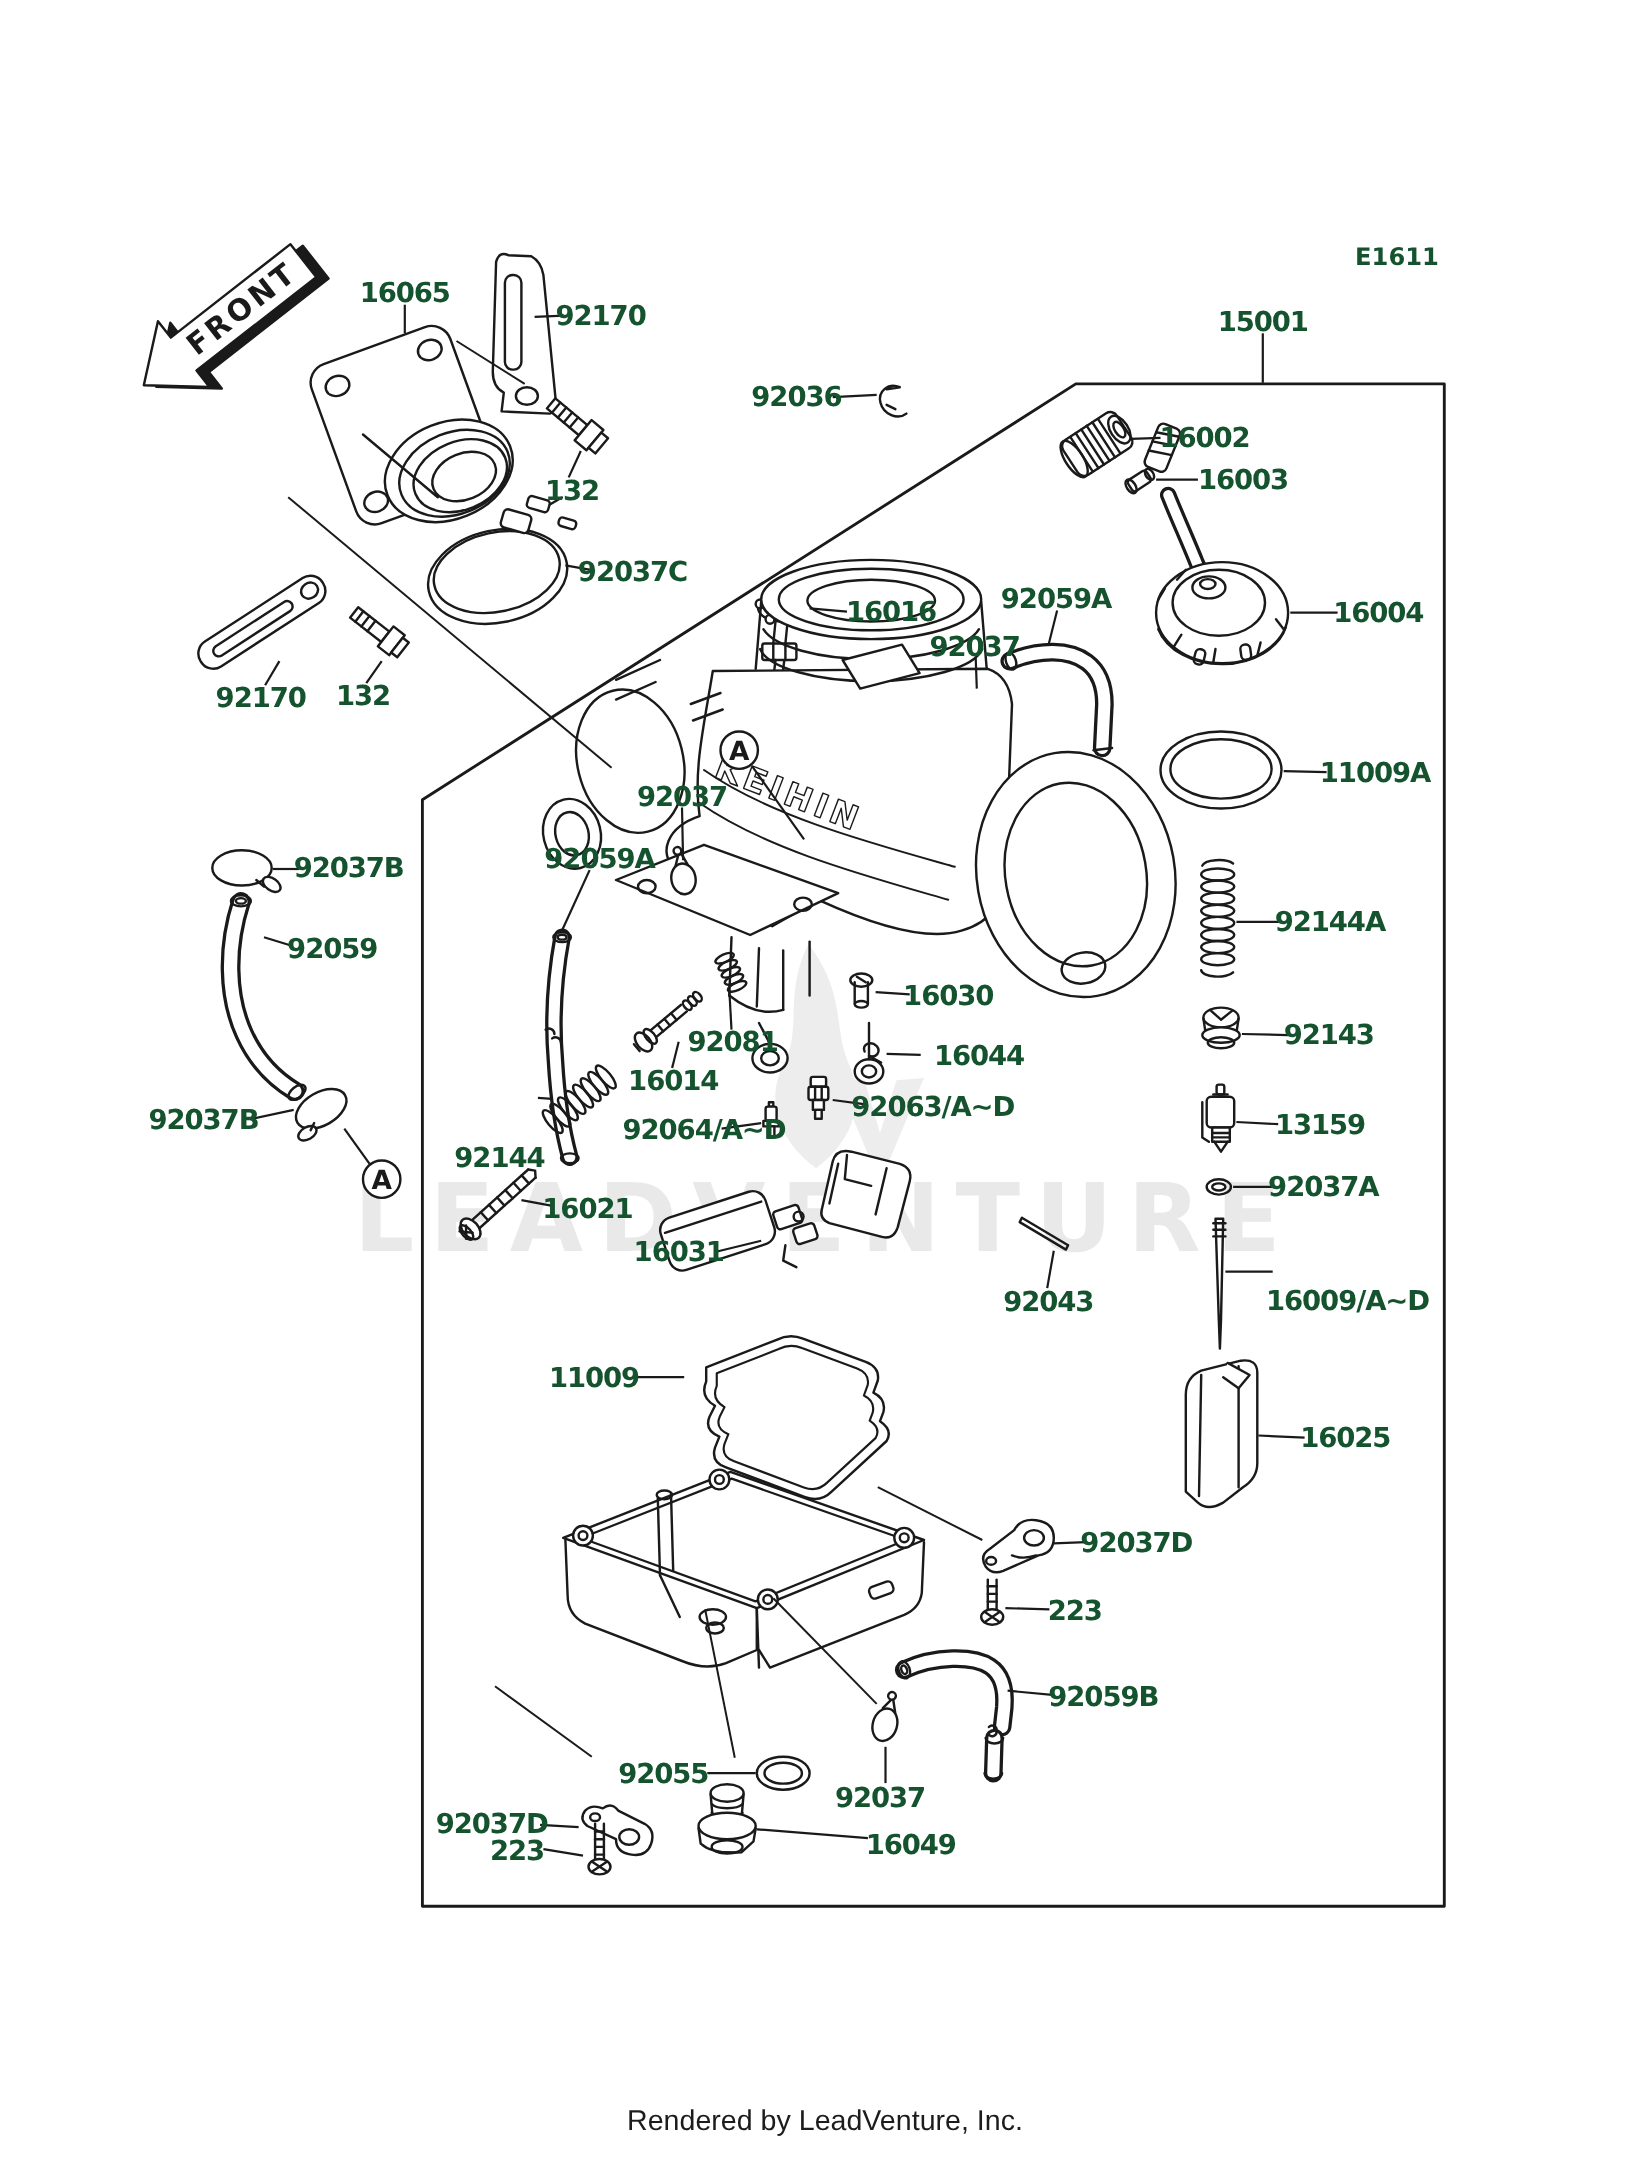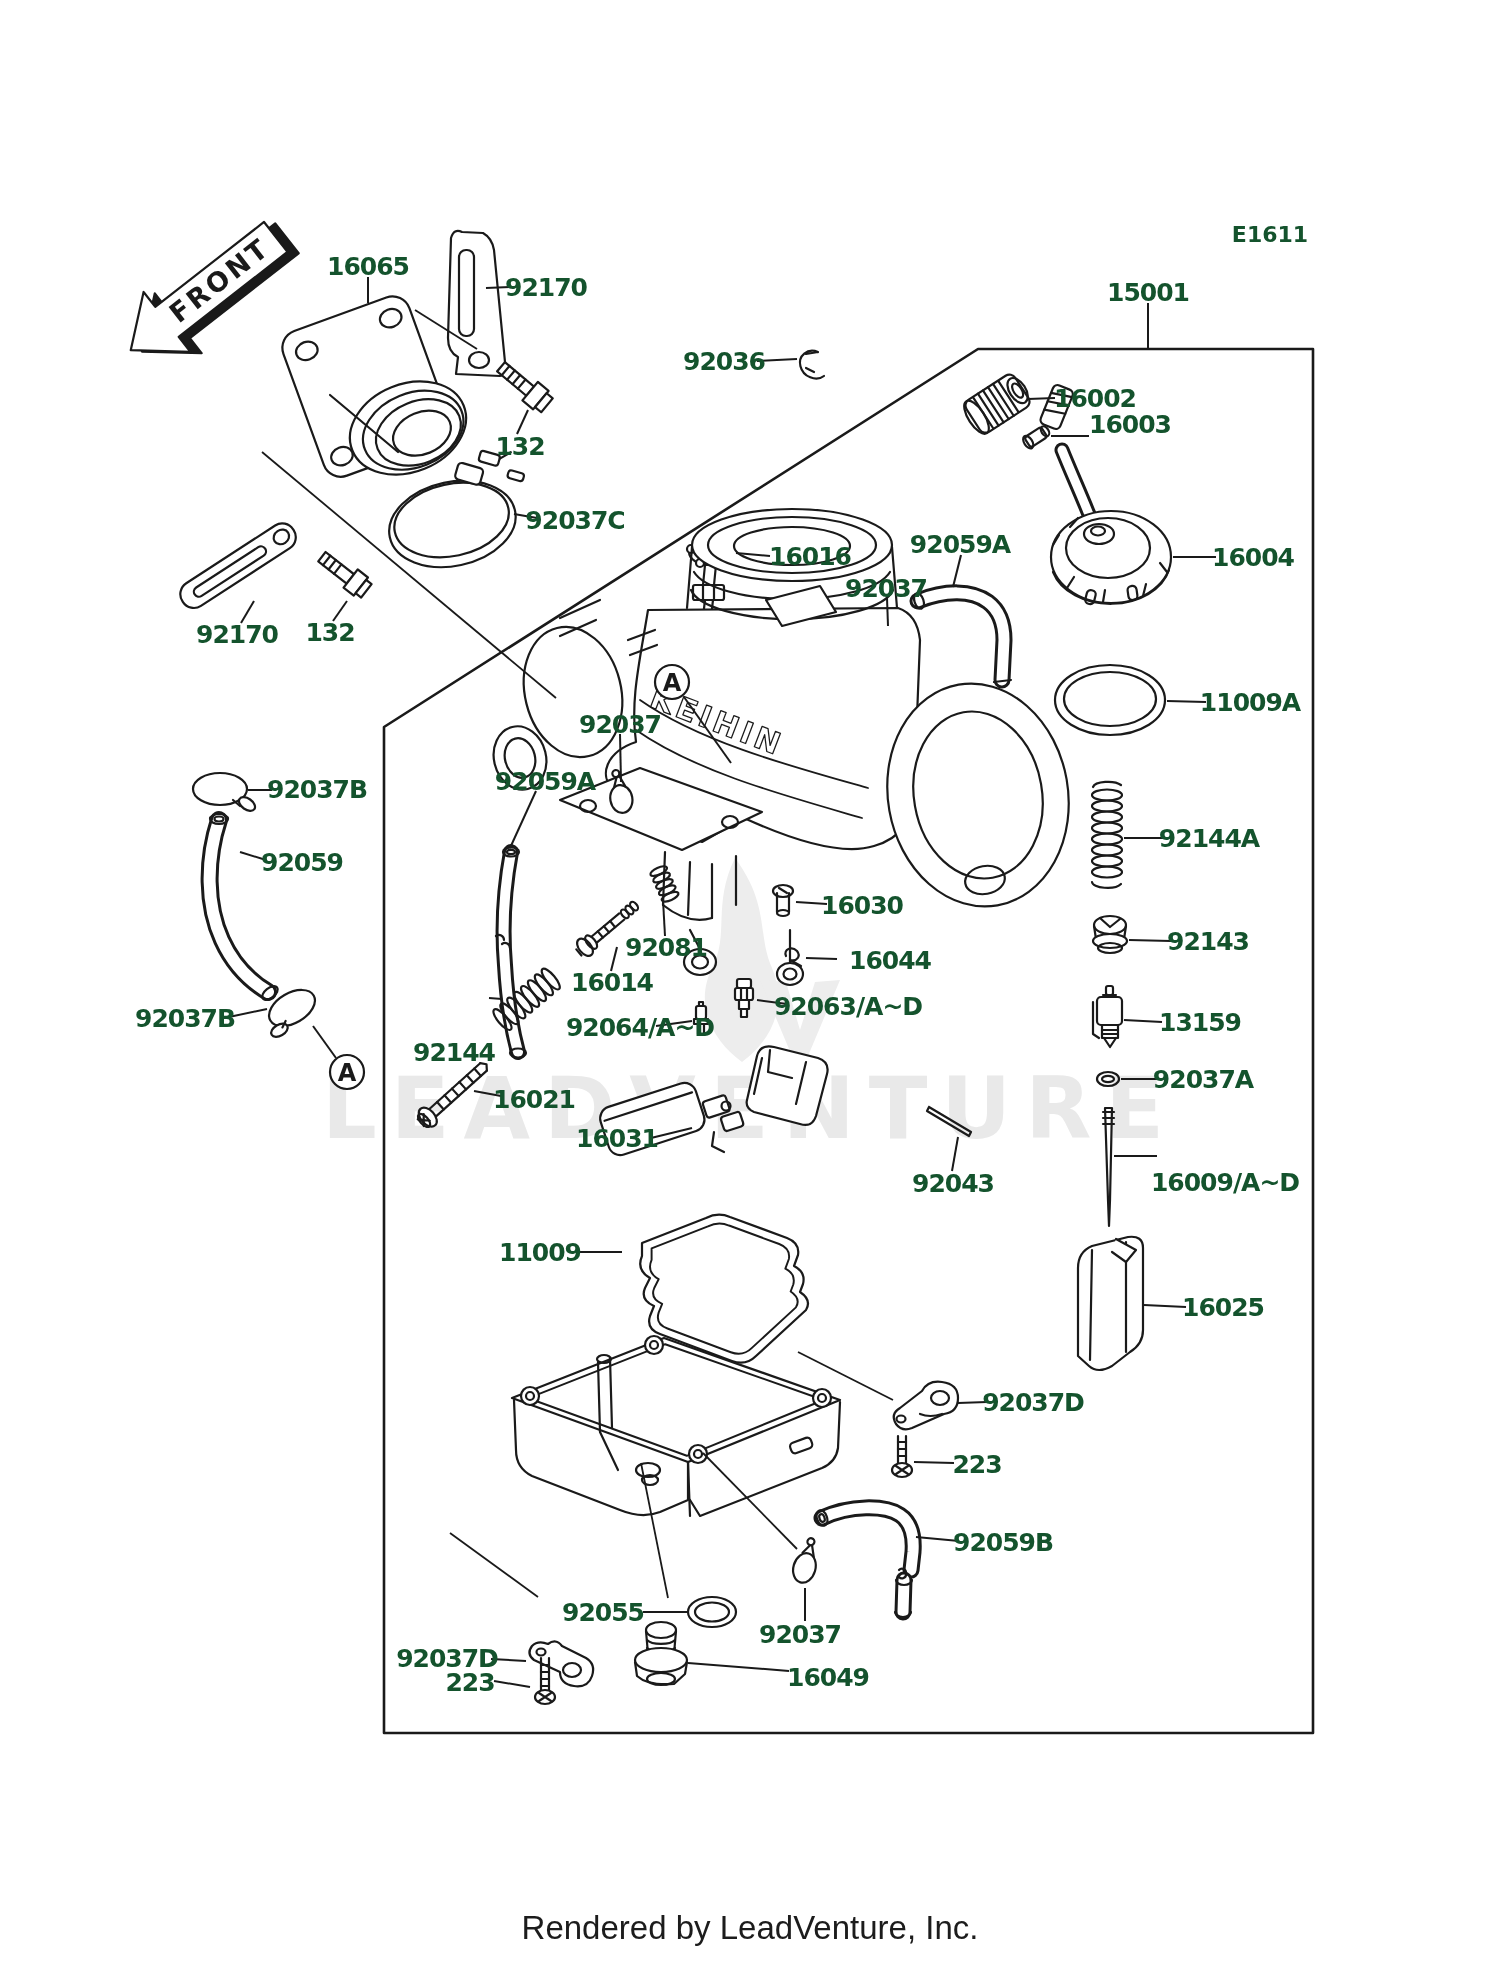--- a/index.html
+++ b/index.html
@@ -5,21 +5,21 @@
   html,body{margin:0;padding:0;background:#ffffff;}
   #canvas{position:relative;width:1500px;height:1962px;background:#fff;overflow:hidden;
           font-family:"DejaVu Sans",sans-serif;}
   #watermark{position:absolute;left:50%;top:1108px;transform:translate(-50%,-50%);
              font-weight:bold;font-size:86px;letter-spacing:14px;color:#e9e9e9;white-space:nowrap;
              user-select:none;}
   .part-label{position:absolute;transform:translate(-50%,-50%);font-weight:bold;font-size:25px;
               letter-spacing:-1px;color:#14532d;white-space:nowrap;}
   .small-code{font-size:22px;letter-spacing:0;}
   #footer{position:absolute;left:50%;top:1928px;transform:translate(-50%,-50%);
-          font-size:33px;color:#1c1c1c;font-family:"Liberation Sans",sans-serif;white-space:nowrap;}
+          font-size:26px;color:#1c1c1c;font-family:"Liberation Sans",sans-serif;white-space:nowrap;}
   svg text{font-family:"DejaVu Sans",sans-serif;}
   .noselect{user-select:none;}
 </style>
 </head>
 <body>
 
 <div id="canvas">
 
   <div id="watermark" class="noselect">LEADVENTURE</div>
 
@@ -536,21 +536,21 @@
       <div class="part-label small-code" style="left: 1270px; top: 234px;">E1611</div>
       <div class="part-label" style="left: 1148px; top: 292px;">15001</div>
       <div class="part-label" style="left: 368px; top: 266px;">16065</div>
       <div class="part-label" style="left: 546px; top: 287px;">92170</div>
       <div class="part-label" style="left: 520px; top: 446px;">132</div>
       <div class="part-label" style="left: 575px; top: 520px;">92037C</div>
       <div class="part-label" style="left: 237px; top: 634px;">92170</div>
       <div class="part-label" style="left: 330px; top: 632px;">132</div>
       <div class="part-label" style="left: 724px; top: 361px;">92036</div>
       <div class="part-label" style="left: 1095px; top: 398px;">16002</div>
-      <div class="part-label" style="left: 1130px; top: 424px;">16003</div>
+      <div class="part-label" style="left: 1130px; top: 436px;">16003</div>
       <div class="part-label" style="left: 810px; top: 556px;">16016</div>
       <div class="part-label" style="left: 960px; top: 544px;">92059A</div>
       <div class="part-label" style="left: 886px; top: 588px;">92037</div>
       <div class="part-label" style="left: 1253px; top: 557px;">16004</div>
       <div class="part-label" style="left: 1250px; top: 702px;">11009A</div>
       <div class="part-label" style="left: 620px; top: 724px;">92037</div>
       <div class="part-label" style="left: 545px; top: 781px;">92059A</div>
       <div class="part-label" style="left: 317px; top: 789px;">92037B</div>
       <div class="part-label" style="left: 302px; top: 862px;">92059</div>
       <div class="part-label" style="left: 185px; top: 1018px;">92037B</div>

